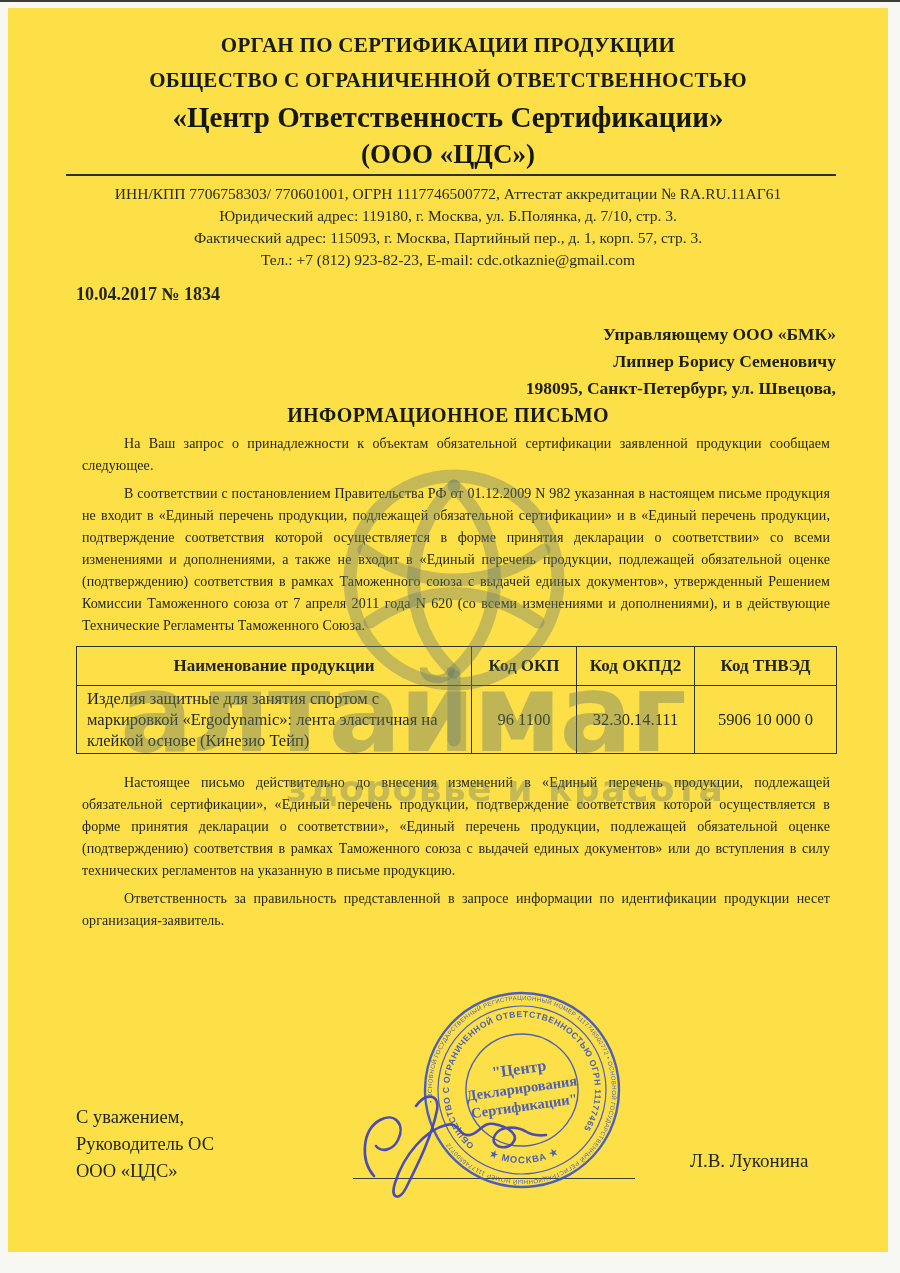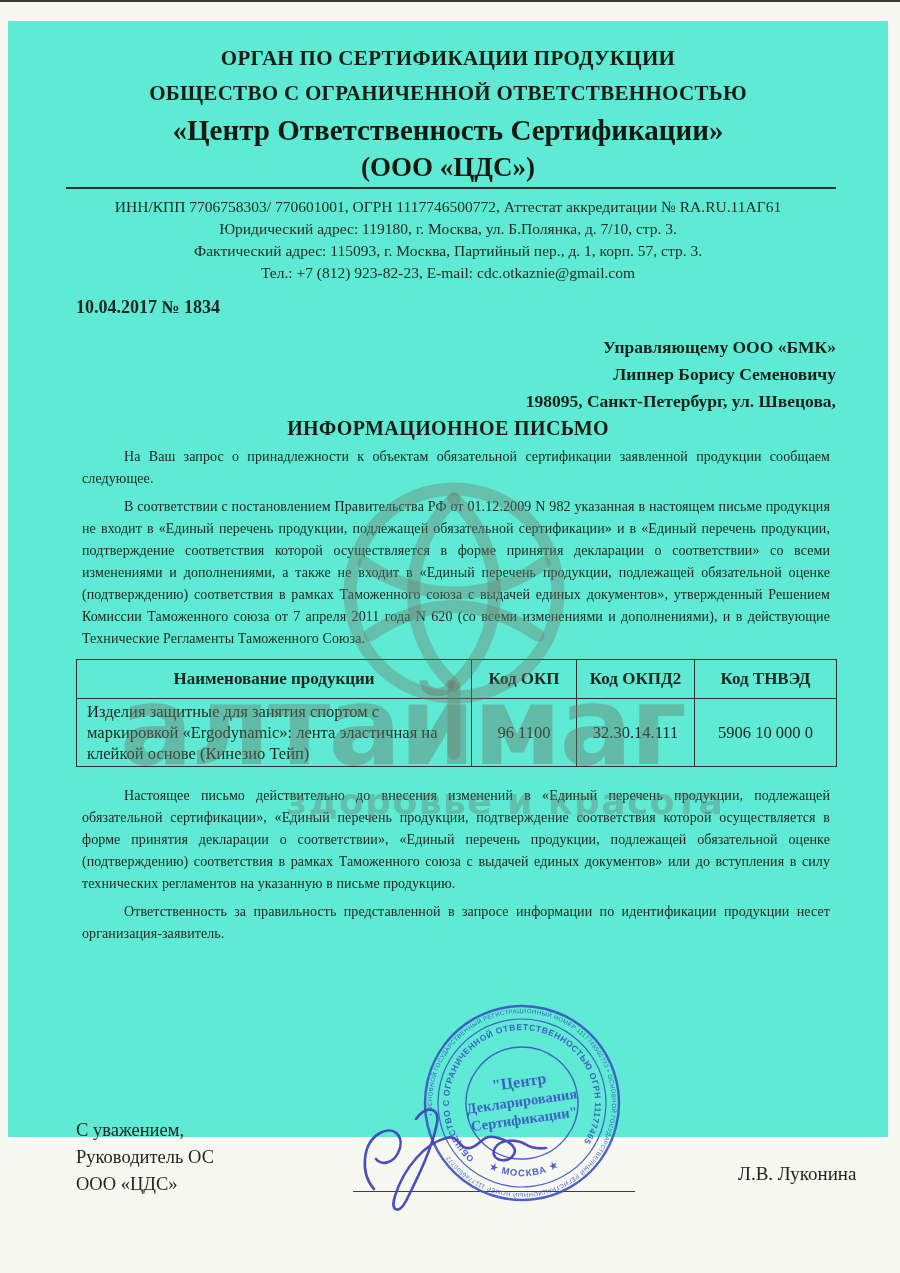--- a/index.html
+++ b/index.html
@@ -2,22 +2,22 @@
 <html lang="ru"><head>
 <meta charset="utf-8">
 <style>
   html,body{margin:0;padding:0;}
   .scan{
     position:relative;width:900px;height:1273px;background:#f8f8f3;
     font-family:"Liberation Serif",serif;overflow:hidden;
   }
   .scan-top-edge{position:absolute;left:0;top:0;width:900px;height:2px;background:#3c3c33;}
   .page{
-    position:absolute;left:8px;top:21px;width:880px;height:1116px;
-    background:#5eead4;color:#20261f;
+    position:absolute;left:8px;top:8px;width:880px;height:1244px;
+    background:#fde047;color:#20261f;
   }
   .content{position:relative;width:100%;height:100%;z-index:1;}
   
   .org-type{margin:24px 0 0;text-align:center;font-weight:bold;font-size:21px;line-height:26px;letter-spacing:.3px;color:#161c14;}
   .org-form{margin:9px 0 0;text-align:center;font-weight:bold;font-size:21px;line-height:26px;letter-spacing:.3px;color:#161c14;}
   .org-name{margin:6px 0 0;text-align:center;font-weight:bold;font-size:29px;line-height:36px;color:#14190f;}
   .org-short{margin:2px 10px 0;text-align:center;font-weight:bold;font-size:27px;line-height:34px;color:#14190f;}
   .rule{margin:3px 52px 0 58px;height:0;border-top:2.5px solid #2c3129;}
   .requisites{margin:7px 0 0;text-align:center;font-size:15.5px;line-height:22px;color:#242b20;}
   
@@ -34,21 +34,21 @@
     margin:9px 52px 0 68px;border-collapse:collapse;width:760px;table-layout:fixed;
   }
   .codes-table th,.codes-table td{border:1.6px solid #2c3129;padding:2px 6px;}
   .codes-table th{font-size:17px;font-weight:bold;height:34px;text-align:center;}
   .codes-table td{font-size:16.5px;height:62px;text-align:center;line-height:21px;}
   .codes-table td.name-cell{text-align:left;padding-left:10px;}
   
   .sig-section{position:absolute;left:0;top:1060px;width:880px;height:184px;}
   .sig-left{position:absolute;left:68px;top:12px;font-size:18.5px;line-height:27px;}
   .sig-line{position:absolute;left:345px;top:70px;width:282px;height:16px;border-bottom:1.8px solid #3b403a;}
-  .sig-name{position:absolute;left:682px;top:58px;font-size:19px;margin-left:48px;}
+  .sig-name{position:absolute;left:682px;top:58px;font-size:19px;}
   
   .stamp{position:absolute;left:414px;top:982px;z-index:6;}
   .autograph{position:absolute;left:350px;top:1072px;z-index:7;}
   
   .wm{position:absolute;z-index:5;pointer-events:none;color:rgba(104,122,104,.42);font-family:"DejaVu Sans",sans-serif;}
   .wm-logo{left:322px;top:432px;}
   .wm-brand{left:112px;top:652px;font-size:108px;font-weight:bold;line-height:1;letter-spacing:-2px;}
   .wm-tagline{left:278px;top:760px;font-size:36px;font-weight:bold;letter-spacing:1.5px;color:rgba(104,122,104,.38);}
 </style>
 </head>

